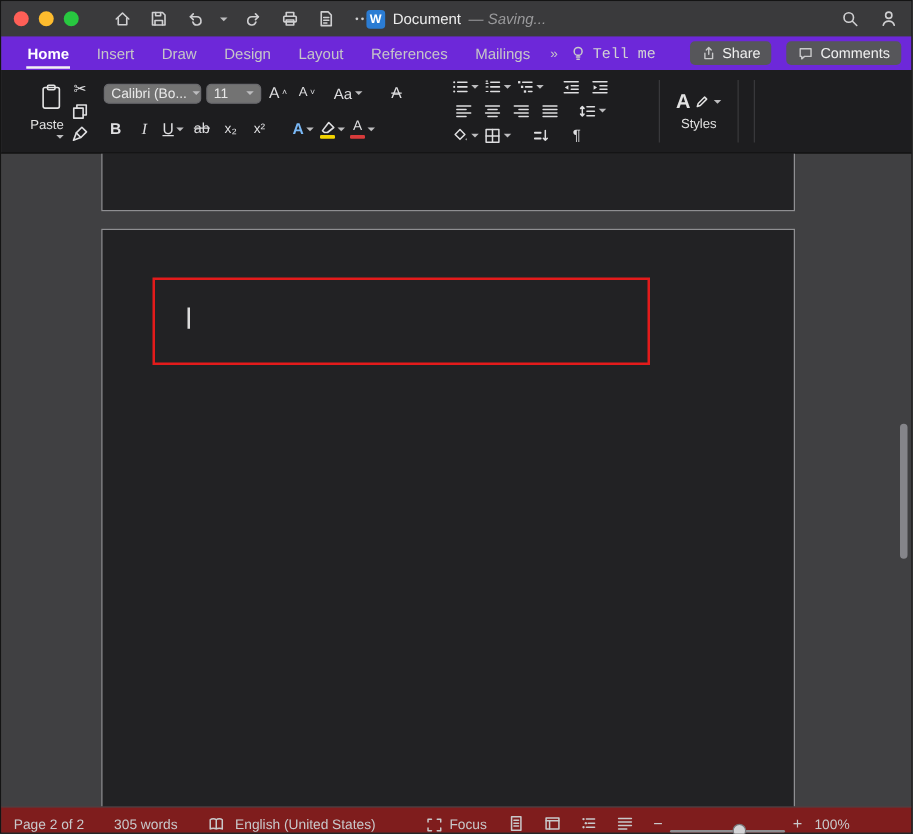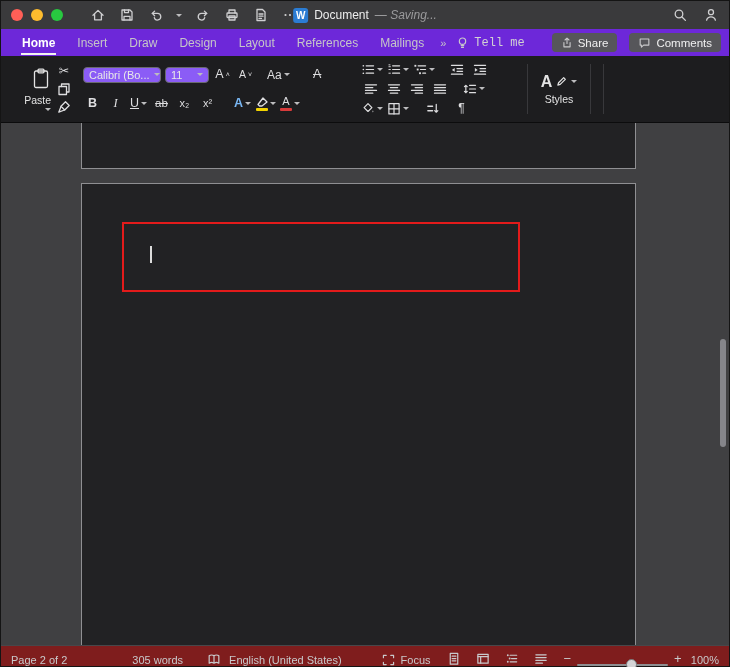--- a/index.html
+++ b/index.html
@@ -43,21 +43,21 @@
   
   .ribbon { height:67px; background:#1d1d1f; display:flex; align-items:stretch;
             padding:4px 6px; flex:0 0 67px; border-bottom:1px solid #0c0c0d; }
   .rsep { width:1px; background:#38383b; margin:4px 6px; }
   .paste { width:44px; display:flex; flex-direction:column; align-items:flex-end;
            justify-content:center; gap:2px; color:#e3e3e3; font-size:10.5px; }
   .clip-col { width:26px; display:flex; flex-direction:column; align-items:center;
               justify-content:space-around; padding:2px 0; color:#d4d4d6; }
   .rcol { display:flex; flex-direction:column; justify-content:space-around; }
   .rrow { display:flex; align-items:center; gap:4px; }
-  .combo { background:#8b5cf6; border:1px solid #6a6a6e; border-radius:4px; height:16px;
+  .combo { background:#737373; border:1px solid #6a6a6e; border-radius:4px; height:16px;
            display:flex; align-items:center; padding:0 5px; font-size:11px; color:#e8e8e8;
            justify-content:space-between; gap:4px; white-space:nowrap; overflow:hidden; }
   .rbtn { min-width:19px; height:19px; display:flex; align-items:center; justify-content:center;
           color:#dedee0; font-size:12.5px; gap:2px; border-radius:3px; }
   .rbtn .ltr { line-height:1; }
   .b-bold { font-weight:bold; } .b-italic { font-style:italic; font-family:"Liberation Serif", serif; }
   .b-under { text-decoration:underline; } .b-strike { text-decoration:line-through; font-size:11.5px; }
   .fx-a { color:#7ab8f5; font-weight:bold; }
   .swatch { display:flex; flex-direction:column; align-items:center; gap:1px; line-height:1; }
   .bar { width:12px; height:3px; border-radius:1px; }
@@ -436,21 +436,21 @@
     <div class="page page2">
       <div class="red-box">
         <div class="caret"></div>
       </div>
     </div>
     <div class="scroll-thumb"></div>
   </div>
 
   <div class="statusbar">
     <span class="sb-item" style="margin-right:24px;">Page 2 of 2</span>
-    <span class="sb-item" style="margin-right:24px;margin-left:41px;">305 words</span>
+    <span class="sb-item" style="margin-right:24px;">305 words</span>
     <span class="sb-icon" style="margin-right:8px;">
       <svg width="14" height="13" viewBox="0 0 15 14" class="ico">
           <path d="M7.5 3 C6.2 1.9 3.6 1.9 2.3 3 V11 C3.6 10 6.2 10 7.5 11 C8.8 10 11.4 10 12.7 11 V3 C11.4 1.9 8.8 1.9 7.5 3 V11"></path>
         </svg>
     </span>
     <span class="sb-item">English (United States)</span>
 
     <span style="display:flex; align-items:center; gap:6px; margin-left:40px;">
       <span class="sb-icon">
         <svg width="13" height="12" viewBox="0 0 14 13" class="ico">

